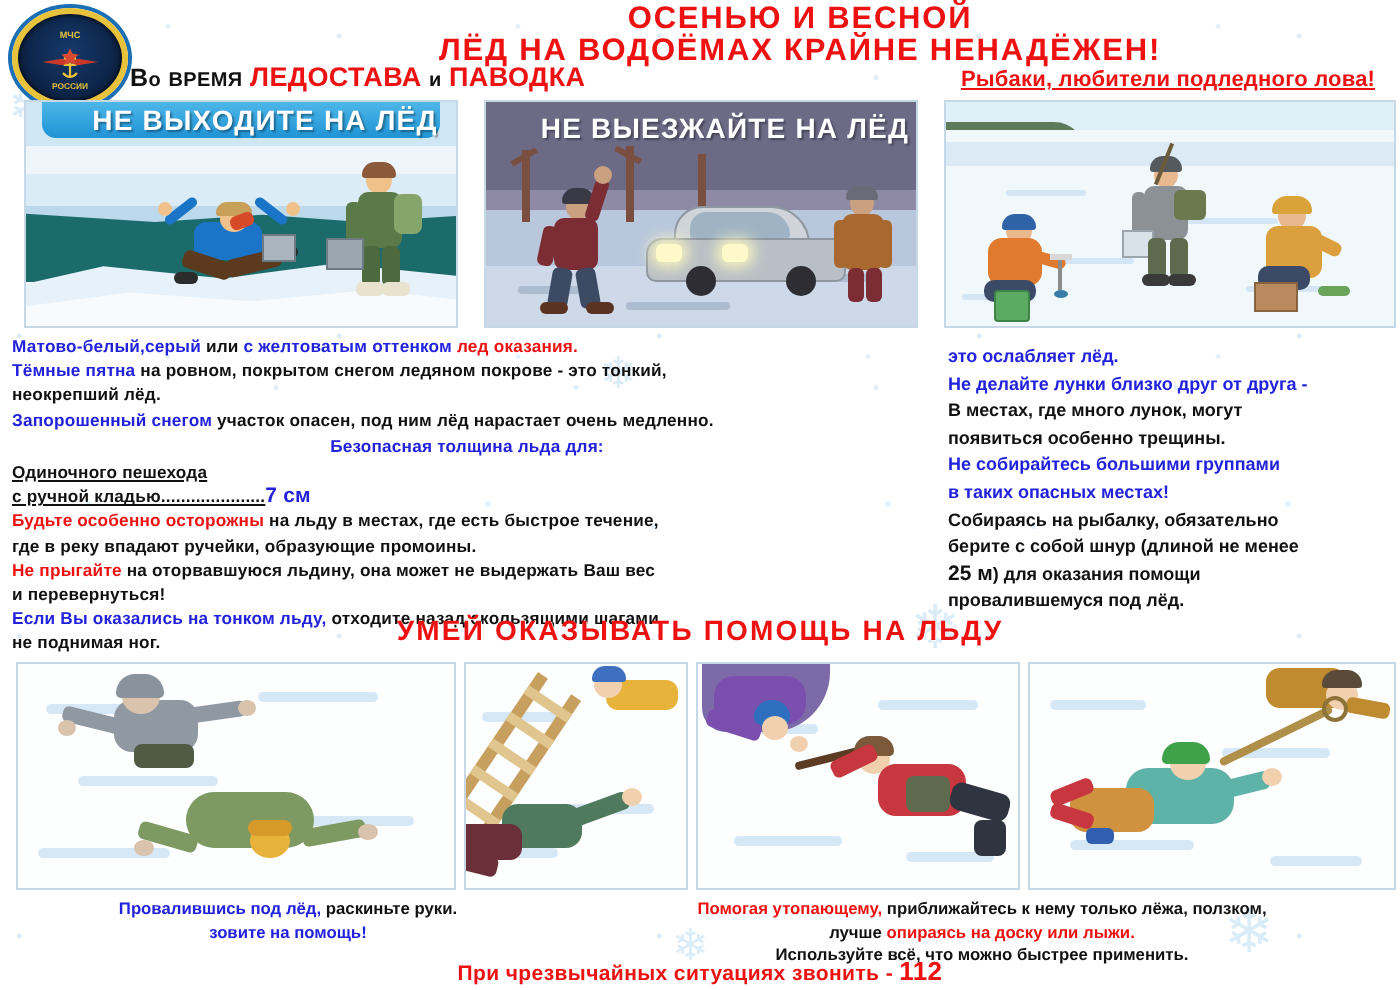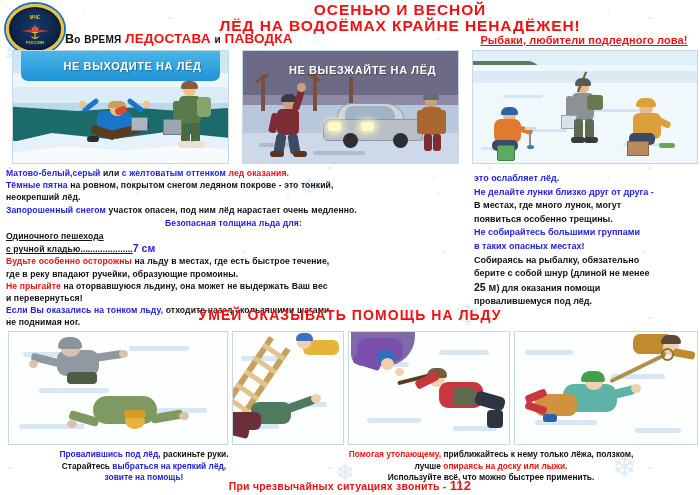--- a/index.html
+++ b/index.html
@@ -49,23 +49,23 @@
   .subline .red{color:#ee1111;font-size:13.5px;}
   .fish-head{
     position:absolute;left:470px;top:34px;width:228px;text-align:center;
     font-size:11px;font-weight:bold;color:#ee1111;
     text-decoration:underline;white-space:nowrap;letter-spacing:.1px;
   }
 
   
   .card{position:absolute;border:1px solid #c6d8e6;background:#fff;overflow:hidden;}
   .ribbon{
-    position:absolute;left:0;right:0;top:0;height:30px;
+    position:absolute;left:0;right:0;top:0;height:18px;
     display:flex;align-items:center;justify-content:center;
-    color:#fff;font-weight:bold;font-size:11px;letter-spacing:.6px;
+    color:#fff;font-weight:bold;font-size:14px;letter-spacing:.6px;
     text-shadow:1px 1px 1px rgba(0,0,0,.35);z-index:6;white-space:nowrap;padding-left:24px;
   }
   .ribbon.blue{background:linear-gradient(#4cb6e8,#1f93d6);border-radius:0 0 7px 7px;
      left:8px;right:8px;top:0;}
   .ribbon.dark{background:transparent;}
 
   
   .sky{position:absolute;left:0;right:0;top:0;}
   .snowfield{position:absolute;left:0;right:0;bottom:0;}
   .blob{position:absolute;border-radius:50%;}
@@ -466,24 +466,20 @@
       <div class="limb" style="left:2px;top:30px;width:22px;height:8px;background:#c8373f;transform:rotate(18deg);"></div>
       <div class="limb" style="left:20px;top:40px;width:14px;height:8px;background:#2f5fae;border-radius:3px;"></div>
     </div>
   </div>
 
   <div class="botL">
     <div>
       <span class="b">Провалившись под лёд,</span>
       <span>раскиньте руки.</span>
     </div>
-    <div>
-      <span>Старайтесь</span>
-      <span class="b">выбраться на крепкий лёд,</span>
-    </div>
     <div class="b">зовите на помощь!</div>
   </div>
 
   <div class="botR">
     <div>
       <span class="r">Помогая утопающему,</span>
       <span>приближайтесь к нему только лёжа, ползком,</span>
     </div>
     <div>
       <span>лучше</span>

